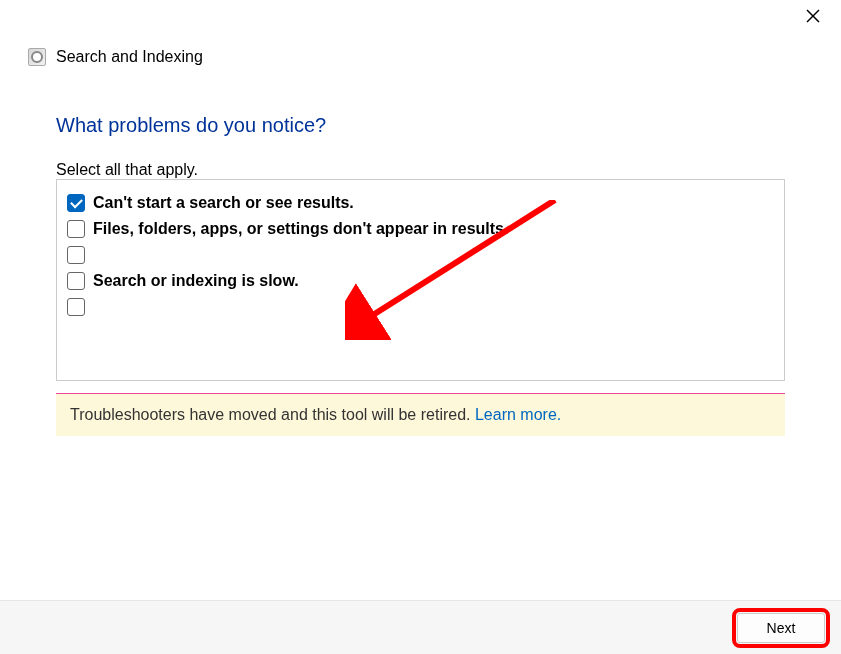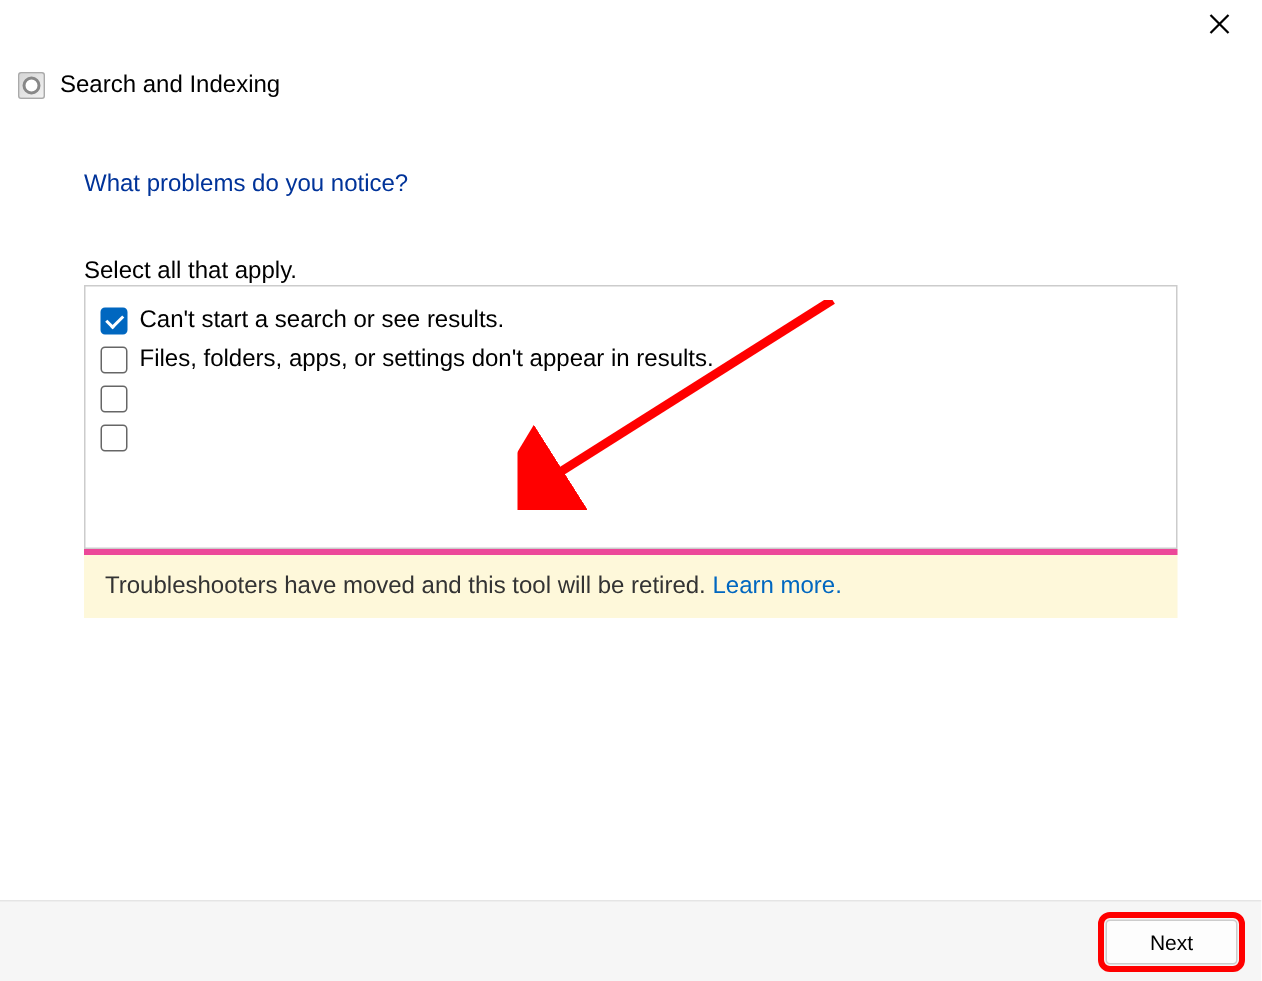--- a/index.html
+++ b/index.html
@@ -25,21 +25,21 @@
       align-items: center;
       justify-content: center;
       cursor: pointer;
       font-size: 16px;
       color: #000;
     }
 
     .header-row {
       display: flex;
       align-items: center;
-      padding: 16px 20px 0 12px;
+      padding: 16px 20px 0 28px;
       gap: 10px;
     }
     .troubleshooter-icon {
       width: 18px;
       height: 18px;
       background: linear-gradient(135deg, #d6d6d6, #f2f2f2);
       border: 1px solid #aaa;
       border-radius: 2px;
       position: relative;
     }
@@ -55,41 +55,42 @@
     .header-text {
       font-size: 16px;
       color: #000;
     }
 
     .content {
       padding: 48px 56px 0 56px;
     }
     .page-title {
       color: #003399;
-      font-size: 16px;
+      font-size: 20px;
       font-weight: 400;
-      margin-bottom: 40px;
+      margin-bottom: 24px;
     }
     .instruction {
       font-size: 16px;
       color: #000;
     }
 
     .checkbox-panel {
       border: 1px solid #cccccc;
       padding: 10px 10px 60px 10px;
       background: #fff;
     }
     .check-row {
       display: flex;
       align-items: center;
       gap: 8px;
       padding: 4px 0;
       font-size: 16px;
       color: #000;
+      font-weight: bold;
     }
     .chk {
       width: 18px;
       height: 18px;
       border: 1.5px solid #666;
       border-radius: 3px;
       display: inline-flex;
       align-items: center;
       justify-content: center;
       flex: 0 0 18px;
@@ -104,23 +105,23 @@
       content: "";
       width: 5px;
       height: 9px;
       border: solid #fff;
       border-width: 0 2px 2px 0;
       transform: rotate(45deg) translate(-1px, -1px);
     }
 
     .notice-bar {
       background: #fef8da;
-      border-top: 4px solid #ec4899;
+      border-top: 1px solid #ec4899;
       padding: 12px 14px;
-      margin: 0 56px;
+      margin: 12px 56px;
       font-size: 16px;
       color: #333;
     }
     .notice-bar a {
       color: #0067c0;
       text-decoration: none;
       cursor: pointer;
     }
 
     .footer {
@@ -190,20 +191,24 @@
     </div>
     <div class="check-row">
       <span class="chk"></span>
       <span>Files, folders, apps, or settings don't appear in results.</span>
     </div>
     <div class="check-row">
       <span class="chk"></span>
     </div>
     <div class="check-row">
       <span class="chk"></span>
+      <span>Search or indexing is slow.</span>
+    </div>
+    <div class="check-row">
+      <span class="chk"></span>
     </div>
   </div>
 </div>
 
 <div class="notice-bar">
   <span>Troubleshooters have moved and this tool will be retired. </span><a>Learn more.</a>
 </div>
 
 <svg class="arrow-annotation" viewBox="0 0 220 140">
   <defs>

